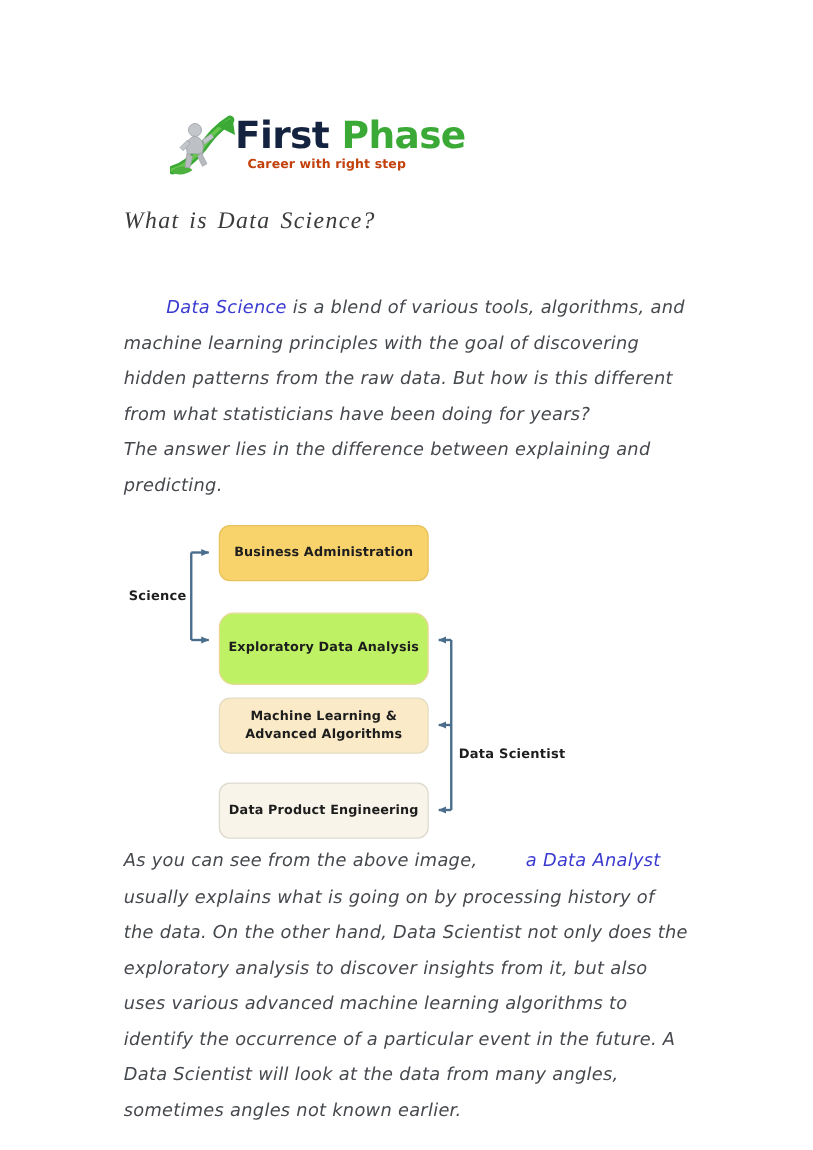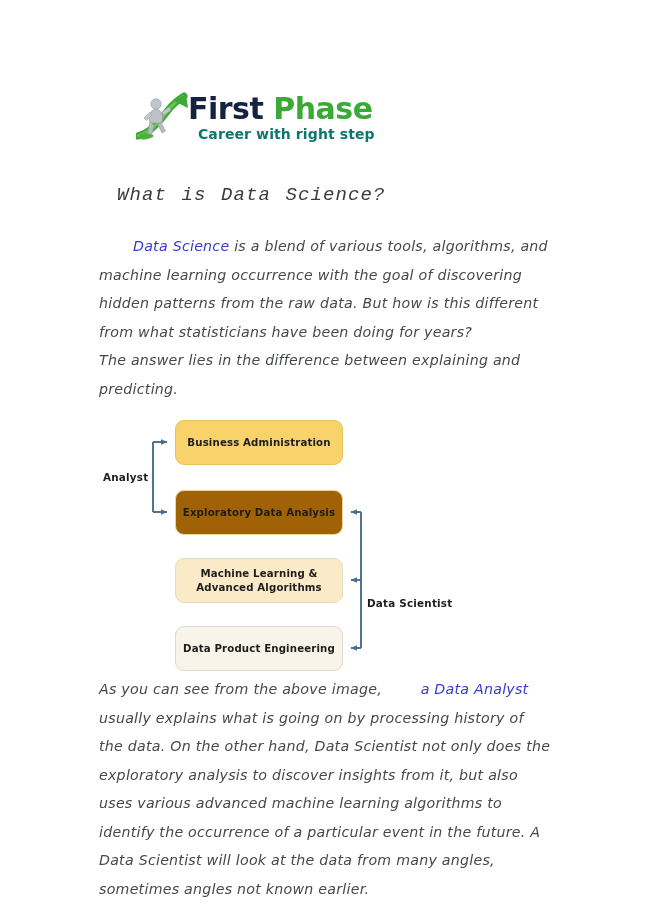--- a/index.html
+++ b/index.html
@@ -56,40 +56,40 @@
     line-height: 34px;
     white-space: nowrap;
   }
   .word-first { color: #14233f; }
   .word-phase { color: #3aa935; }
   .logo-tagline {
     position: absolute;
     left: 62px;
     top: 34px;
     font-family: "DejaVu Sans", sans-serif;
-    font-size: 14px;
-    font-weight: bold;
-    color: #0f766e;
+    font-size: 10px;
+    font-weight: bold;
+    color: #c2410c;
     letter-spacing: 0.1px;
     white-space: nowrap;
   }
 
   
   .heading {
     position: absolute;
     left: 99px;
     top: 166px;
-    font-family: Liberation Mono, monospace;
+    font-family: Liberation Serif, serif;
     font-size: 19px;
     font-style: italic;
     font-weight: normal;
     color: #3b3b3b;
     letter-spacing: 1.1px;
     word-spacing: 2px;
-    margin: 18px;
+    margin: 0;
   }
 
   
   .para {
     position: absolute;
     left: 99px;
     width: 452px;
     font-family: "DejaVu Sans", sans-serif;
     font-size: 14.2px;
     font-style: italic;
@@ -129,21 +129,21 @@
     text-align: center;
     font-family: "DejaVu Sans", sans-serif;
     font-size: 10.2px;
     font-weight: bold;
     color: #1d1d1d;
     letter-spacing: 0.15px;
     line-height: 14px;
     padding: 2px 6px;
   }
   .dbox-1 { top: 14px;  height: 45px; background: #f8d36c; border-color: #e8c25c; }
-  .dbox-2 { top: 84px;  height: 45px; background: #a16207; border-color: #e9d79a; }
+  .dbox-2 { top: 84px;  height: 58px; background: #bef264; border-color: #e9d79a; border-radius: 12px; }
   .dbox-3 { top: 152px; height: 45px; background: #faeac7; border-color: #e3dcc2; }
   .dbox-4 { top: 220px; height: 45px; background: #f8f4e9; border-color: #ddd9cd; }
 
   .dlabel {
     position: absolute;
     font-family: "DejaVu Sans", sans-serif;
     font-size: 10.4px;
     font-weight: bold;
     color: #1d1d1d;
     letter-spacing: 0.2px;
@@ -187,21 +187,21 @@
       </svg>
 
       <div class="logo-wordmark"><span class="word-first">First</span><span>&nbsp;</span><span class="word-phase">Phase</span></div>
 
       <div class="logo-tagline">Career with right step</div>
     </div>
   </div>
 
   <h1 class="heading">What is Data Science?</h1>
 
-  <p class="para para-intro"><span class="link">Data Science</span><span> is a blend of various tools, algorithms, and machine learning occurrence with the goal of discovering hidden patterns from the raw data. But how is this different from what statisticians have been doing for years?</span><br><span>The answer lies in the difference between explaining and predicting.</span></p>
+  <p class="para para-intro"><span class="link">Data Science</span><span> is a blend of various tools, algorithms, and machine learning principles with the goal of discovering hidden patterns from the raw data. But how is this different from what statisticians have been doing for years?</span><br><span>The answer lies in the difference between explaining and predicting.</span></p>
 
   <div class="diagram">
 
     <svg class="conn-svg" viewBox="0 0 380 275">
       <defs>
         <marker id="arrR" markerWidth="7" markerHeight="7" refX="6" refY="3.2" orient="auto" markerUnits="userSpaceOnUse">
           <path d="M0,0.4 L6.4,3.2 L0,6 Z" fill="#4a6d8c"></path>
         </marker>
         <marker id="arrL" markerWidth="7" markerHeight="7" refX="6" refY="3.2" orient="auto" markerUnits="userSpaceOnUse">
           <path d="M0,0.4 L6.4,3.2 L0,6 Z" fill="#4a6d8c"></path>
@@ -227,19 +227,19 @@
     </div>
 
     <div class="dbox dbox-4">
       <span>Data Product Engineering</span>
     </div>
 
     <div class="dbox dbox-3">
       <span><span>Machine Learning &amp;</span><br><span>Advanced Algorithms</span></span>
     </div>
 
-    <div class="dlabel dlabel-analyst">Analyst</div>
+    <div class="dlabel dlabel-analyst">Science</div>
     <div class="dlabel dlabel-scientist">Data Scientist</div>
   </div>
 
   <p class="para para-outro"><span>As you can see from the above image, </span><span class="link">a Data Analyst</span><span> usually explains what is going on by processing history of the data. On the other hand, Data Scientist not only does the exploratory analysis to discover insights from it, but also uses various advanced machine learning algorithms to identify the occurrence of a particular event in the future. A Data Scientist will look at the data from many angles, sometimes angles not known earlier.</span></p>
 
 </div>
 
 </body></html>

